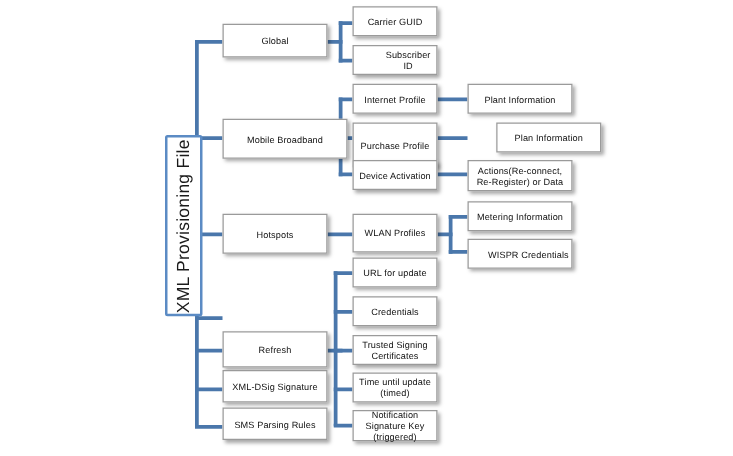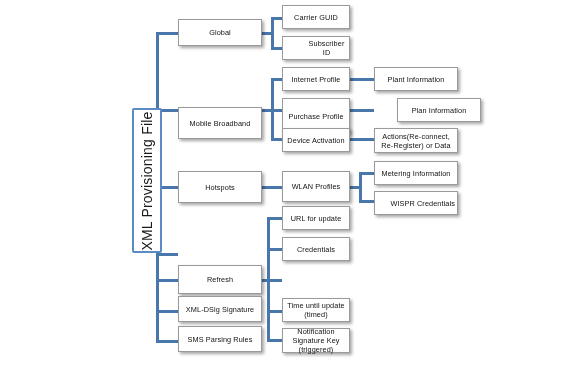--- a/index.html
+++ b/index.html
@@ -105,21 +105,21 @@
   <div class="conn" style="left:267px;top:339px;width:15px;height:3px;"></div>
 
   <div class="root" style="left:132px;top:108px;width:30px;height:145px;">
     <span class="rot">XML Provisioning File</span>
   </div>
 
   <div class="node" style="left:178px;top:19px;width:84px;height:27px;">
     <span>Global</span>
   </div>
 
-  <div class="node" style="left:178px;top:107px;width:84px;height:32px;">
+  <div class="node" style="left:178px;top:95px;width:100px;height:32px;">
     <span>Mobile Broadband</span>
   </div>
 
   <div class="node" style="left:178px;top:171px;width:84px;height:32px;">
     <span>Hotspots</span>
   </div>
 
   <div class="node" style="left:178px;top:265px;width:84px;height:29px;">
     <span>Refresh</span>
   </div>
@@ -157,20 +157,23 @@
   </div>
 
   <div class="node" style="left:282px;top:206px;width:68px;height:24px;">
     <span>URL for update</span>
   </div>
 
   <div class="node" style="left:282px;top:237px;width:68px;height:24px;">
     <span>Credentials</span>
   </div>
 
+  <div class="node" style="left:282px;top:268px;width:68px;height:24px;">
+    <span>Trusted Signing Certificates</span>
+  </div>
 
   <div class="node" style="left:282px;top:298px;width:68px;height:24px;">
     <span>Time until update (timed)</span>
   </div>
 
   <div class="node" style="left:282px;top:328px;width:68px;height:25px;">
     <span>Notification Signature Key (triggered)</span>
   </div>
 
   <div class="node" style="left:374px;top:67px;width:84px;height:24px;">

